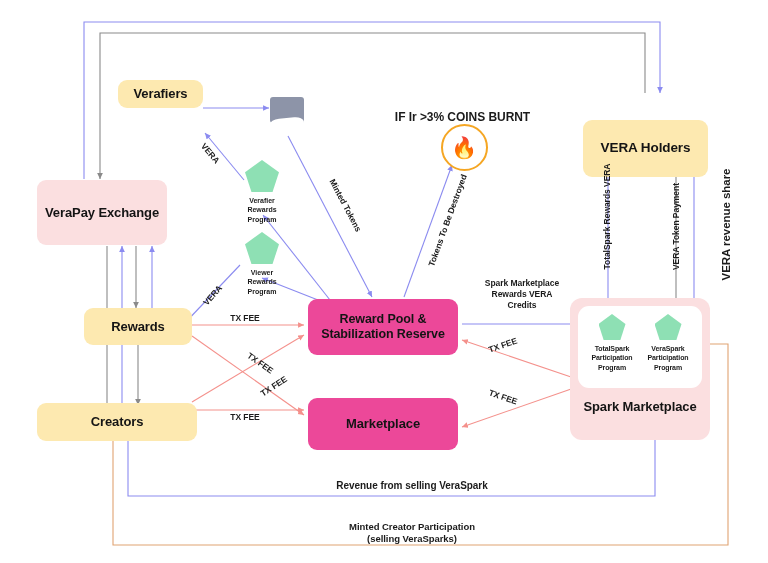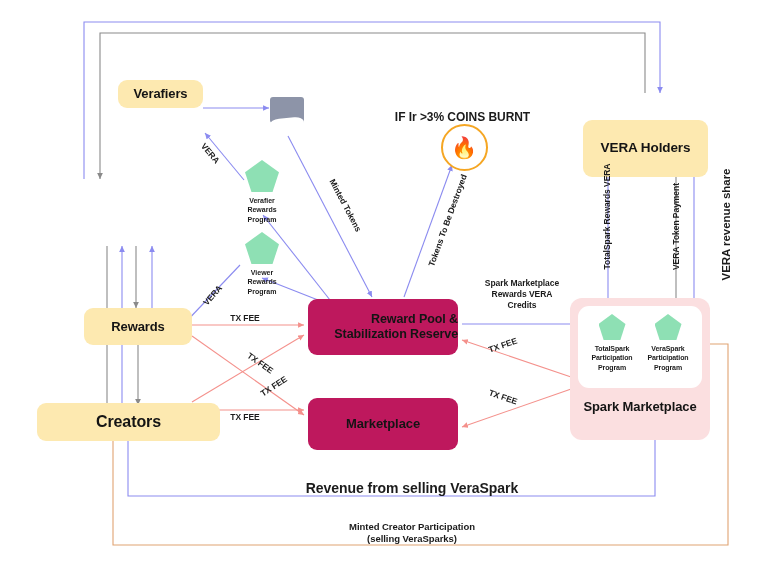--- a/index.html
+++ b/index.html
@@ -30,21 +30,21 @@
     justify-content: center;
     text-align: center;
     border-radius: 9px;
     font-weight: bold;
     color: #141414;
     line-height: 1.22;
     letter-spacing: -0.1px;
   }
   .node.yellow { background: #fde9b0; }
   .node.pink   { background: #fbdfe0; }
-  .node.cyan   { background: #be185d; text-align: right; }
+  .node.cyan   { background: #ec4899; }
   .node.inner-white {
     background: #ffffff;
     border-radius: 11px;
   }
   .lbl {
     position: absolute;
     color: #1b1b1b;
     font-weight: bold;
     text-align: center;
     line-height: 1.3;
@@ -179,24 +179,26 @@
       <path d="M694,300 L694,140" stroke="#8b8bf0" marker-end="url(#ah-purple)"></path>
 
       <path d="M655,440 L655,496 L128,496 L128,435" stroke="#8b8bf0" marker-end="url(#ah-purple)"></path>
 
       <path d="M113,440 L113,545 L728,545 L728,344 L625,344" stroke="#e0a372" marker-end="url(#ah-orange)"></path>
     </g>
   </svg>
 
   <div class="node yellow" style="left:118px; top:80px; width:85px; height:28px; font-size:13px;">Verafiers</div>
 
+  <div class="node pink" style="left:37px; top:180px; width:130px; height:65px; font-size:13px;">VeraPay
+Exchange</div>
 
   <div class="node yellow" style="left:84px; top:308px; width:108px; height:37px; font-size:13px;">Rewards</div>
 
-  <div class="node yellow" style="left:37px; top:403px; width:183px; height:38px; font-size:16px;text-align:center;">Creators</div>
+  <div class="node yellow" style="left:37px; top:403px; width:160px; height:38px; font-size:13px;text-align:center;">Creators</div>
 
   <div class="node cyan" style="left:308px; top:299px; width:150px; height:56px; font-size:12.5px;">Reward Pool &amp;
 Stabilization Reserve</div>
 
   <div class="node cyan" style="left:308px; top:398px; width:150px; height:52px; font-size:13px;">Marketplace</div>
 
   <div class="node yellow" style="left:583px; top:96px; width:125px; height:57px; font-size:13.5px;margin-top:24px;">VERA Holders</div>
 
   <div class="node pink" style="left:570px; top:298px; width:140px; height:142px; display:block; border-radius:12px;">
     <div class="node inner-white" style="position:absolute; left:8px; top:8px; width:124px; height:82px; display:block;">
@@ -262,18 +264,18 @@
   <div class="lbl" style="left:462px; top:278px; width:120px; font-size:8.5px;">Spark Marketplace
 Rewards VERA
 Credits</div>
 
   <div class="lbl rot" style="left:528px; top:211px; width:160px; font-size:8.5px; transform:rotate(-90deg);">TotalSpark Rewards VERA</div>
 
   <div class="lbl rot" style="left:607px; top:221px; width:140px; font-size:8.5px; transform:rotate(-90deg);">VERA  Token Payment</div>
 
   <div class="lbl rot" style="left:646px; top:217px; width:160px; font-size:11.5px; transform:rotate(-90deg);">VERA revenue share</div>
 
-  <div class="lbl" style="left:292px; top:479px; width:240px; font-size:14px;">Revenue from selling VeraSpark</div>
+  <div class="lbl" style="left:292px; top:479px; width:240px; font-size:10px;">Revenue from selling VeraSpark</div>
 
   <div class="lbl" style="left:292px; top:521px; width:240px; font-size:9.5px;">Minted Creator Participation
 (selling VeraSparks)</div>
 
 </div>
 
 </body></html>

